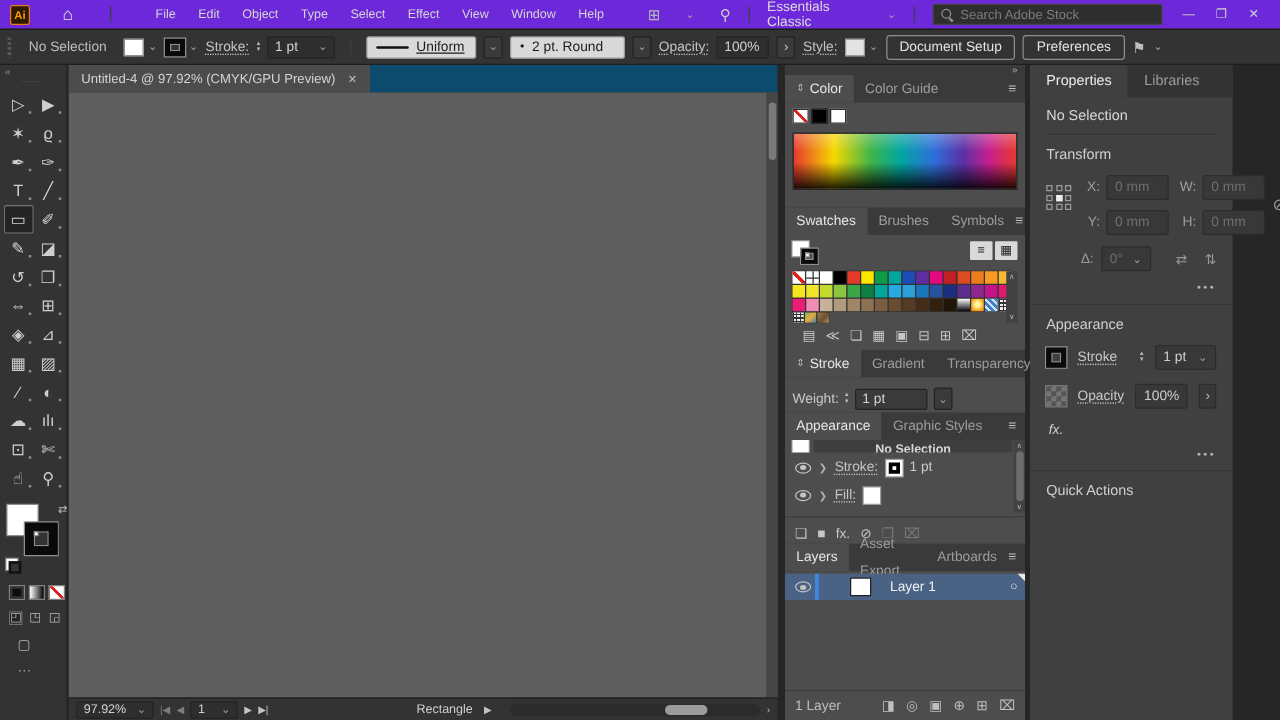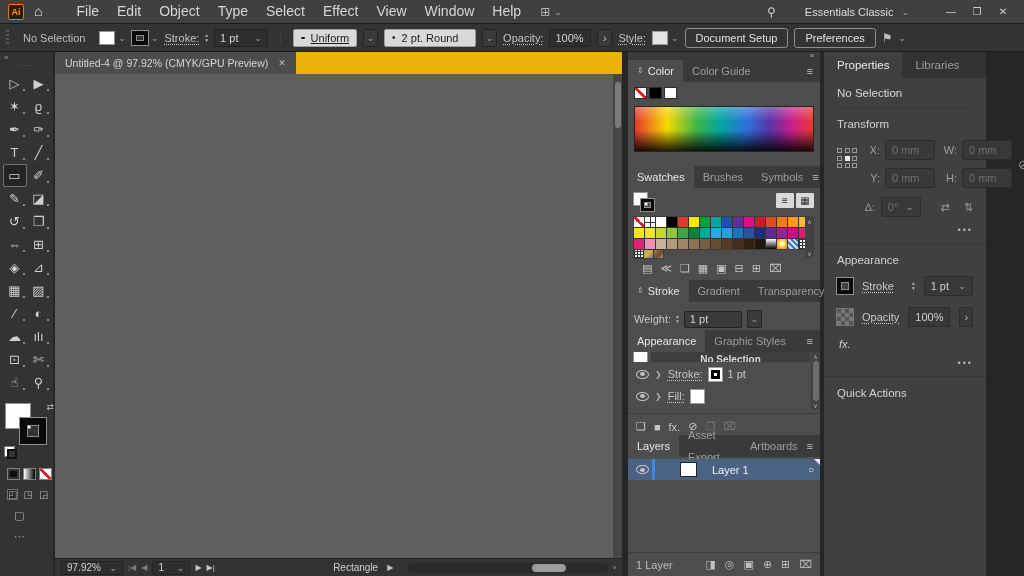--- a/index.html
+++ b/index.html
@@ -5,28 +5,28 @@
   * { box-sizing: border-box; margin: 0; padding: 0; user-select: none; }
   html,body { width:1024px; height:576px; overflow:hidden; }
   body {
     position: relative;
     background:#262626;
     font-family:"Liberation Sans","DejaVu Sans",sans-serif;
     font-size:11px; color:#c8c8c8;
   }
   
   #menubar { position:absolute; left:0; top:0; width:1024px; height:23px;
-    background:#404040; display:flex; align-items:center; padding:0 8px; gap:4px; }
+    background:#6d28d9; display:flex; align-items:center; padding:0 8px; gap:20px; }
   .ai-logo { width:16px; height:16px; background:#2d1a00; border:1px solid #e87a1d;
     color:#ff9a00; font-size:9px; font-weight:bold; display:flex; align-items:center;
     justify-content:center; border-radius:2px; margin-right:6px; }
   .home { color:#e6e6e6; font-size:14px; line-height:23px; margin-right:4px; }
   .vsep { width:1px; height:13px; background:#3f3f3f; margin:0 6px; }
   .menus { display:flex; }
-  .menus span { padding:0 9px; color:#d6d6d6; font-size:14px; line-height:23px; cursor:default; }
+  .menus span { padding:0 9px; color:#d6d6d6; font-size:10px; line-height:23px; cursor:default; }
   .ws-icon { color:#b9b9b9; font-size:12px; margin-left:6px; }
   .chev { color:#a9a9a9; font-size:9px; }
   .mb-right { margin-left:auto; display:flex; align-items:center; gap:8px; }
   .gpu { color:#cdcdcd; font-size:12px; }
   .ws-label { color:#dcdcdc; }
   .searchbox { width:185px; height:17px; background:#2e2e2e; border:1px solid #454545;
     border-radius:2px; display:flex; align-items:center; gap:5px; padding:0 6px; }
   .searchbox input { background:transparent; border:none; outline:none; color:#bdbdbd;
     font-size:10.5px; width:140px; font-family:inherit; }
   .searchbox input::placeholder { color:#7d7d7d; }
@@ -89,21 +89,21 @@
   .modebtn { width:13px; height:12px; border:1px solid #808080; }
   .modebtn.mcolor { background:#0d0d0d; box-shadow:inset 0 0 0 2px #333; }
   .modebtn.mgrad { background:linear-gradient(to right,#fff,#000); }
   .modebtn.mnone { background:#fff; background-image:linear-gradient(45deg,transparent 42%,#d22 42%,#d22 58%,transparent 58%); }
   .drawmodes { display:flex; gap:4px; margin:9px 0 0 7px; color:#b5b5b5; font-size:10px; }
   .drawmodes span.on { background:#242424; box-shadow:inset 0 0 0 1px #6f6f6f; }
   .drawmodes span { padding:0 1px; }
   .screenmode { margin:9px 0 0 14px; color:#b5b5b5; font-size:11px; }
   .tb-more { margin:8px 0 0 14px; color:#9f9f9f; letter-spacing:1px; }
   
-  #tabbar { position:absolute; left:55px; top:52px; width:567px; height:22px; background:#eab308; display:flex; }
+  #tabbar { position:absolute; left:55px; top:52px; width:567px; height:22px; background:#0c4a6e; display:flex; }
   .doctab { background:#4c4c4c; height:22px; display:flex; align-items:center; padding:0 10px;
     gap:10px; color:#d4d4d4; font-size:10.5px; }
   .doctab .x { color:#bdbdbd; font-size:9px; }
   #canvas { position:absolute; left:55px; top:74px; width:567px; height:484px; background:#5f5f5f; }
   #artboard { position:absolute; left:120px; top:15px; width:324px; height:458px; background:#ffffff;
     border:1px solid #2e2e2e; box-shadow:0 1px 5px rgba(0,0,0,.45); }
   .tabshape { position:absolute; left:25px; top:144px; width:161px; height:104px; background:#ffffff;
     border-radius:16px; box-shadow:0 7px 16px rgba(0,0,0,.30), 0 2px 4px rgba(0,0,0,.18);
     display:flex; align-items:center; justify-content:center; }
   .tabshape span { font-size:44px; font-weight:600; color:#333333; letter-spacing:0; }
@@ -272,20 +272,24 @@
       <span>Help</span>
     </div>
   <span class="ws-icon">⊞</span>
   <span class="chev">⌄</span>
   <div class="mb-right">
     <span class="gpu">⚲</span>
     <span class="vsep"></span>
     <span class="ws-label">Essentials Classic</span>
     <span class="chev">⌄</span>
     <span class="vsep"></span>
+    <div class="searchbox">
+      <span class="mag"></span>
+      <input type="text" placeholder="Search Adobe Stock" style="">
+    </div>
     <div class="winctl">
       <span>—</span>
       <span>❐</span>
       <span>✕</span>
     </div>
   </div>
 </div>
 
 <div id="controlbar">
   <span class="grip"></span>
@@ -301,21 +305,21 @@
   <span class="ulbl">Stroke:</span>
   <span class="stepper">
     <span>▴</span>
     <span>▾</span>
   </span>
   <div class="field" style="width:54px;">
     <span>1 pt</span>
     <span class="chev" style="margin-left:auto;">⌄</span>
   </div>
   <span class="vsep"></span>
-  <div class="lightfield" style="width:64px;text-decoration:underline;">
+  <div class="lightfield" style="width:88px;text-decoration:underline;">
     <span class="strokeline"></span>
     <span>Uniform</span>
   </div>
   <span class="chevbtn">
       <span class="chev">⌄</span>
     </span>
   <div class="lightfield" style="width:92px;">
     <span class="dot">•</span>
     <span>2 pt. Round</span>
   </div>

